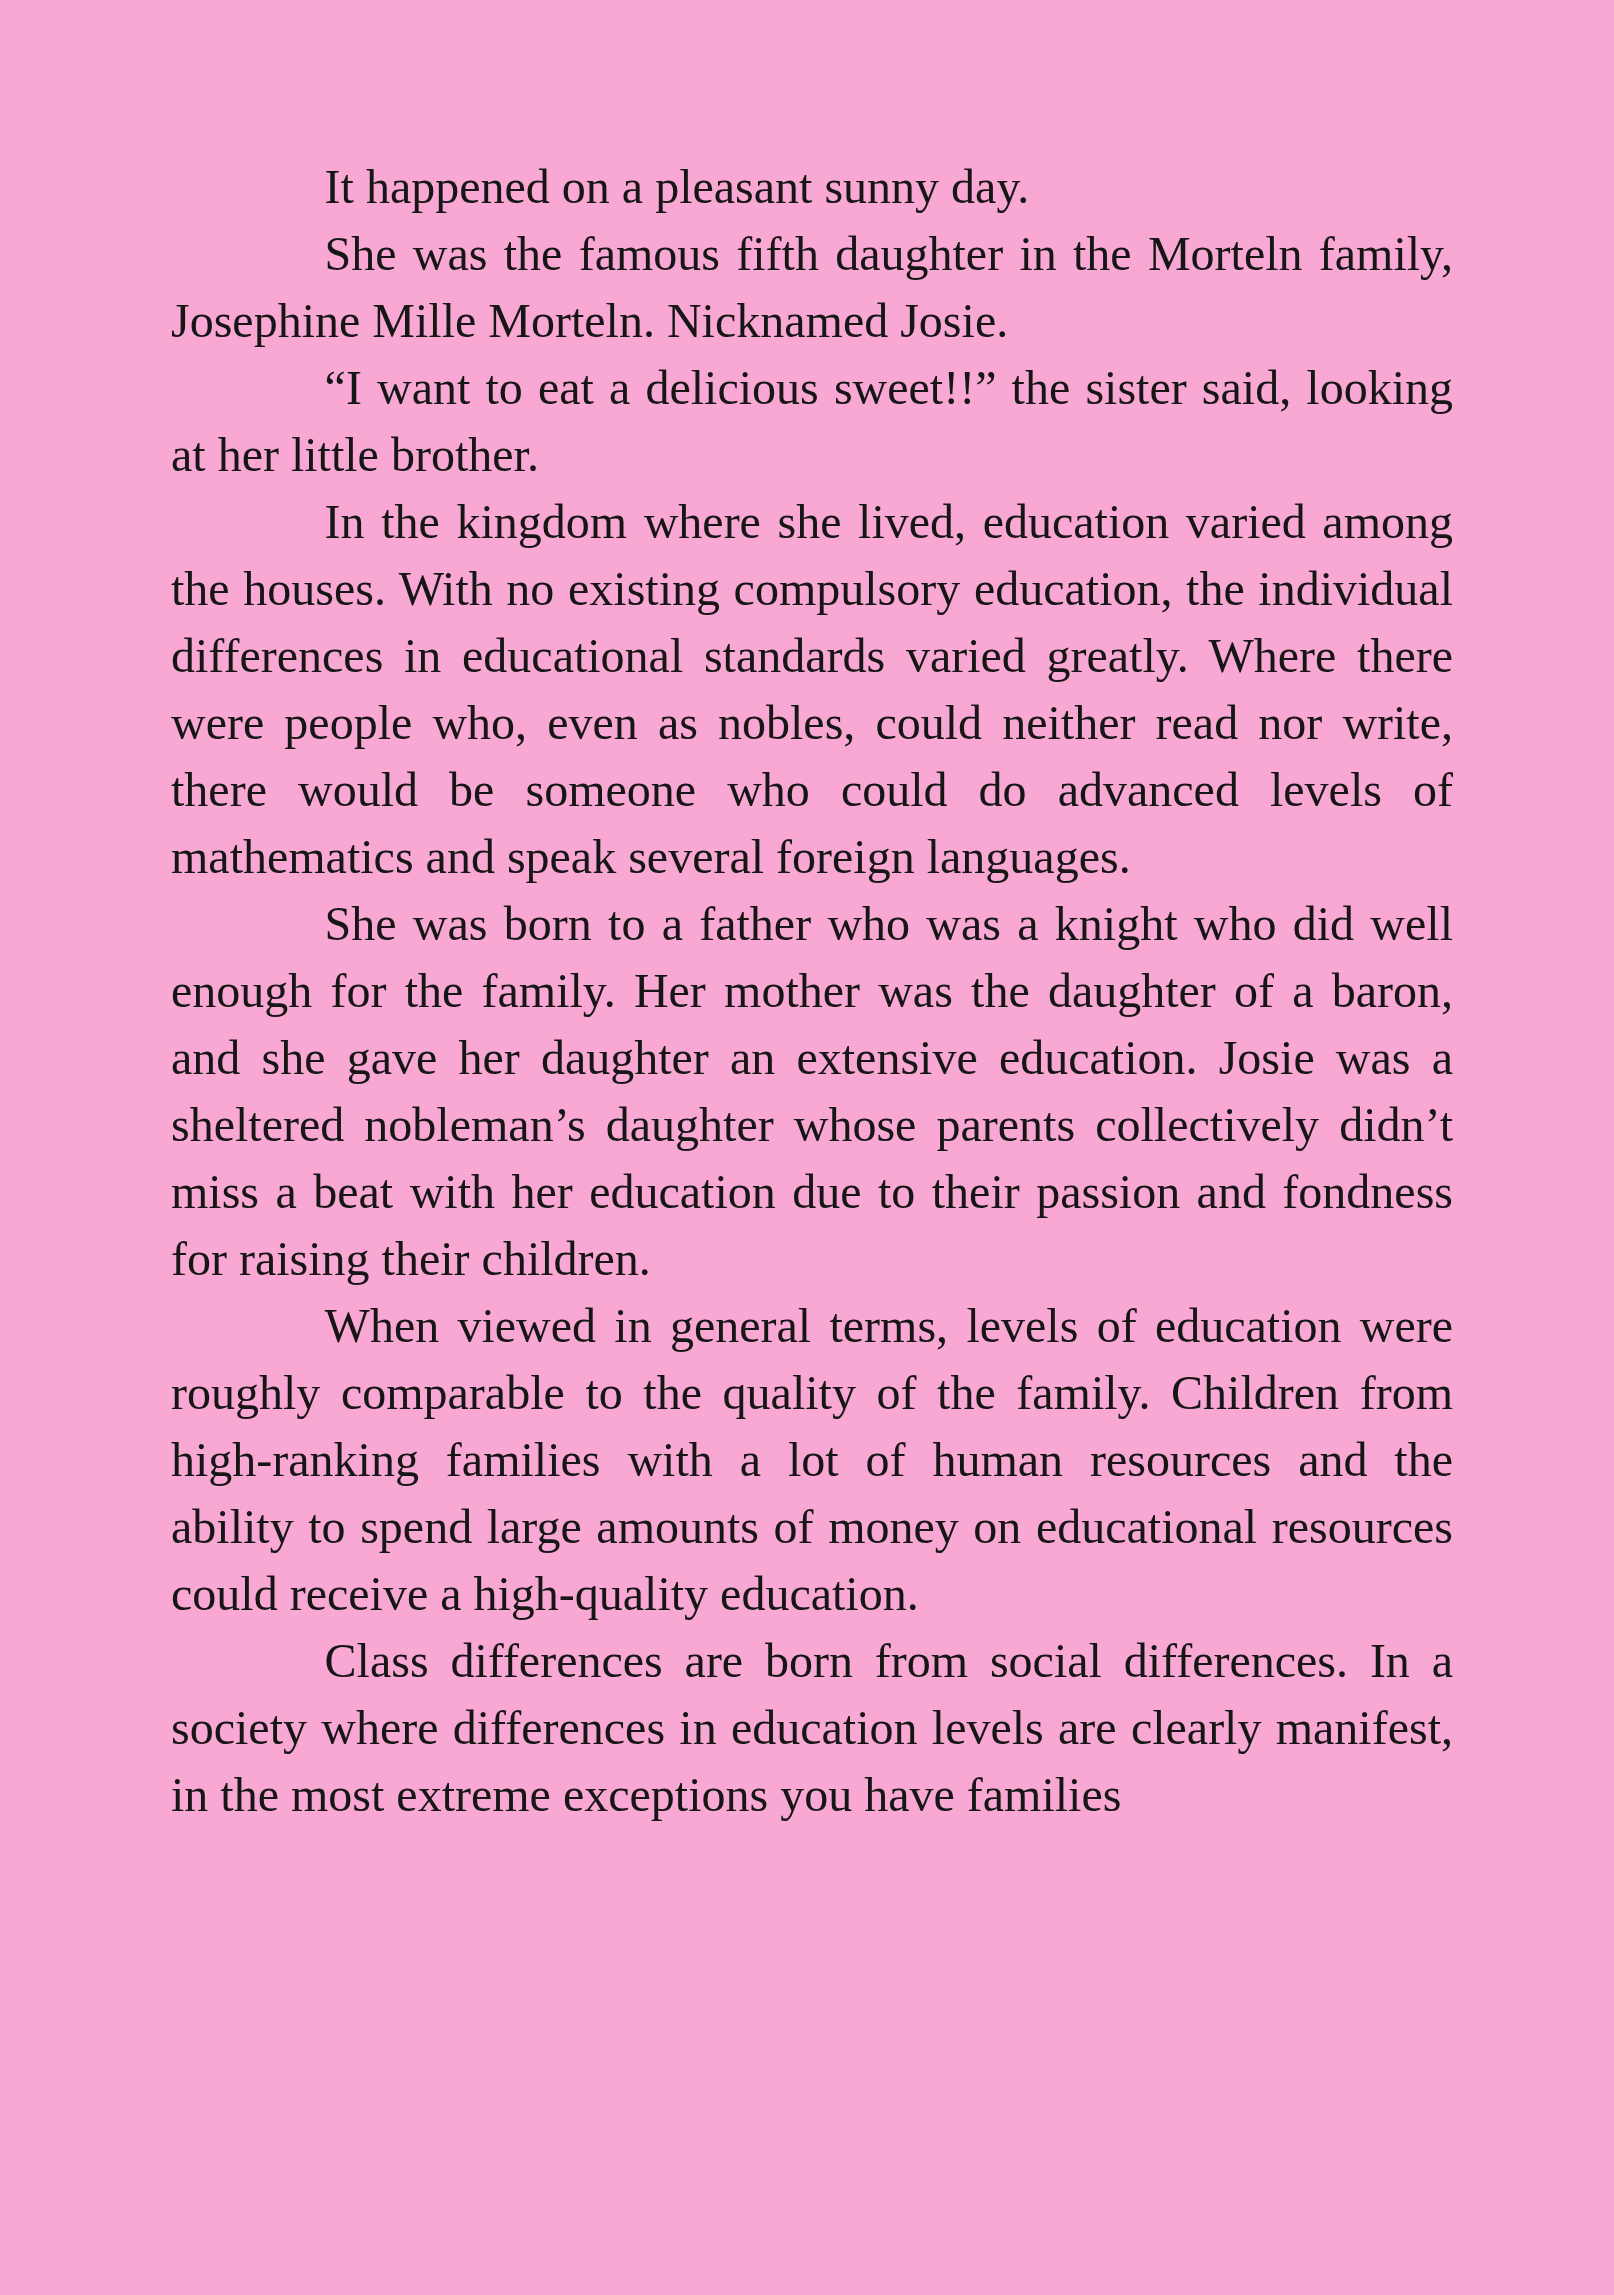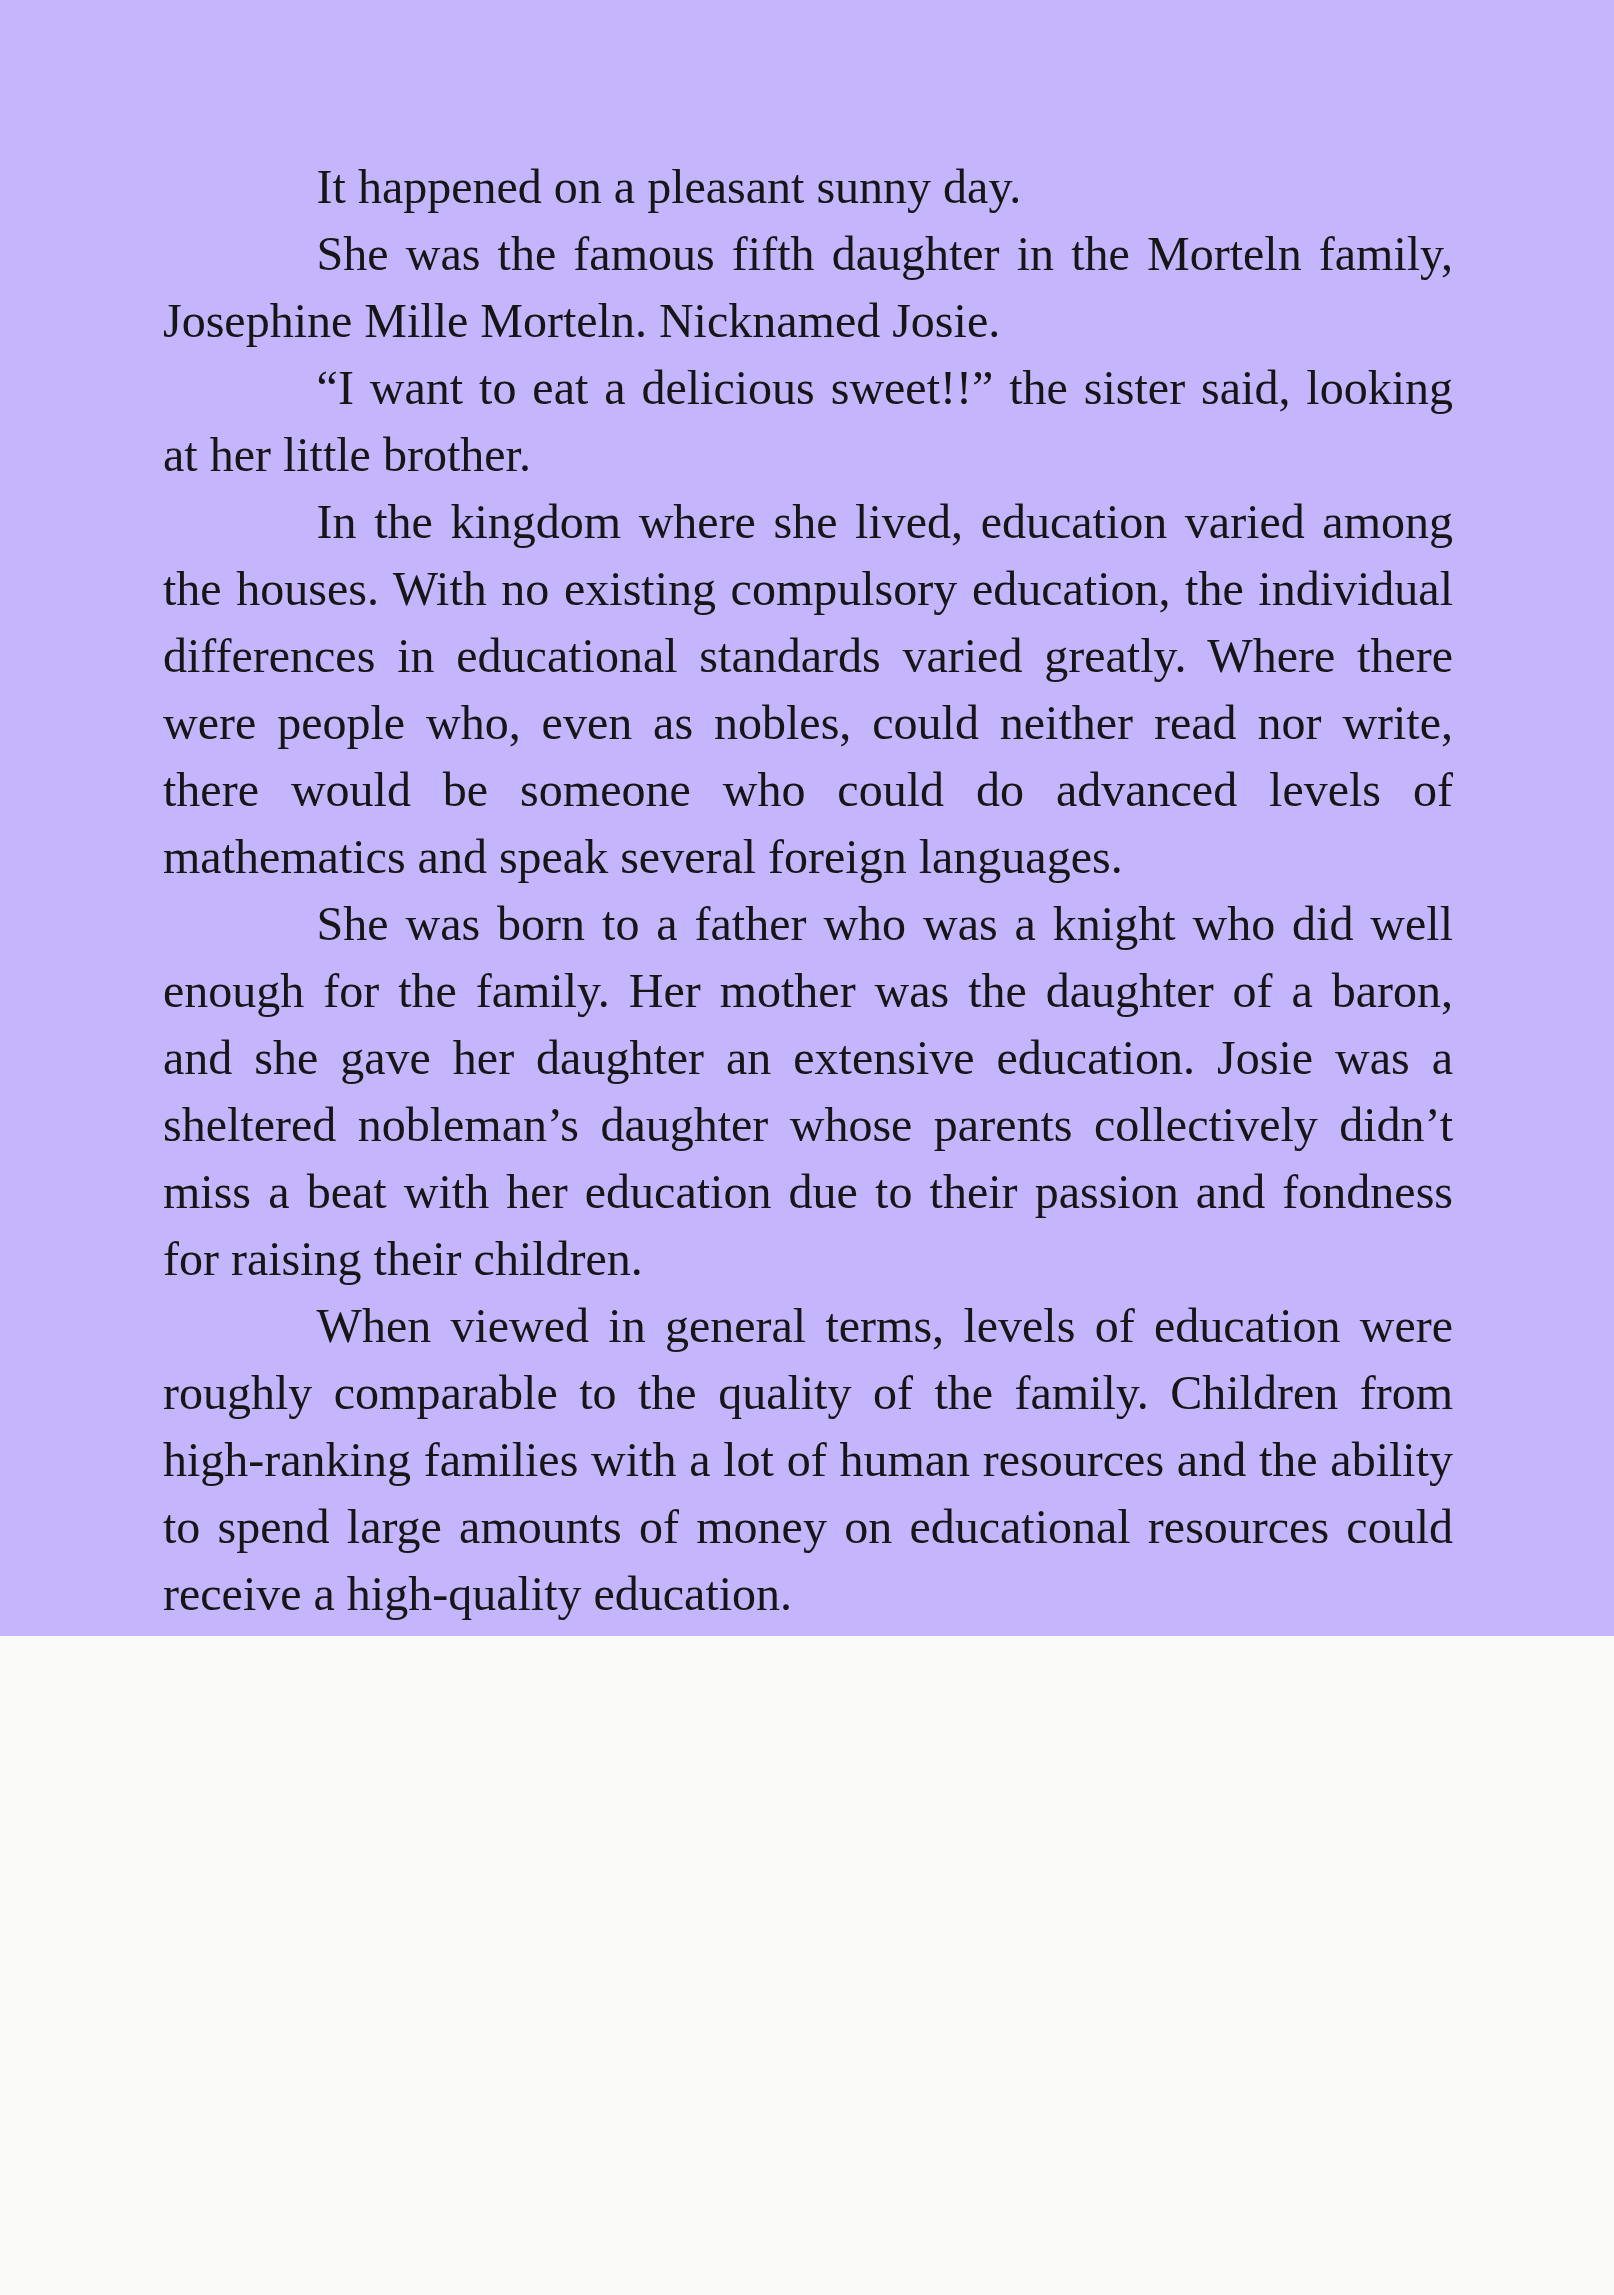--- a/index.html
+++ b/index.html
@@ -6,23 +6,24 @@
     margin: 0;
     padding: 0;
     width: 1614px;
     height: 2295px;
     background: #f9f9f7;
     overflow: hidden;
   }
   .page {
     box-sizing: border-box;
     width: 1614px;
-    height: 1636px;
-    background: #c4b5fd;
+    height: 2295px;
+    background: #f9a8d4;
     color: #161616;
+    padding-left: 8px;
   }
   .text-block {
     box-sizing: border-box;
     padding: 153px 161px 0 163px;
     font-family: "Liberation Serif", "DejaVu Serif", serif;
     font-size: 48px;
     line-height: 67px;
     text-align: justify;
     text-justify: inter-word;
     hyphens: auto;
@@ -38,15 +39,16 @@
 <body>
 
 <div class="page">
   <div class="text-block">
     <p>It happened on a pleasant sunny day.</p>
     <p>She was the famous fifth daughter in the Morteln family, Josephine Mille Morteln. Nicknamed Josie.</p>
     <p>“I want to eat a delicious sweet!!” the sister said, looking at her little brother.</p>
     <p>In the kingdom where she lived, education varied among the houses. With no existing compulsory education, the individual differences in educational standards varied greatly. Where there were people who, even as nobles, could neither read nor write, there would be someone who could do advanced levels of mathematics and speak several foreign languages.</p>
     <p>She was born to a father who was a knight who did well enough for the family. Her mother was the daughter of a baron, and she gave her daughter an extensive education. Josie was a sheltered nobleman’s daughter whose parents collectively didn’t miss a beat with her education due to their passion and fondness for raising their children.</p>
     <p>When viewed in general terms, levels of education were roughly comparable to the quality of the family. Children from high-ranking families with a lot of human resources and the ability to spend large amounts of money on educational resources could receive a high-quality education.</p>
+    <p>Class differences are born from social differences. In a society where differences in education levels are clearly manifest, in the most extreme exceptions you have families</p>
   </div>
 </div>
 
 
 </body></html>

